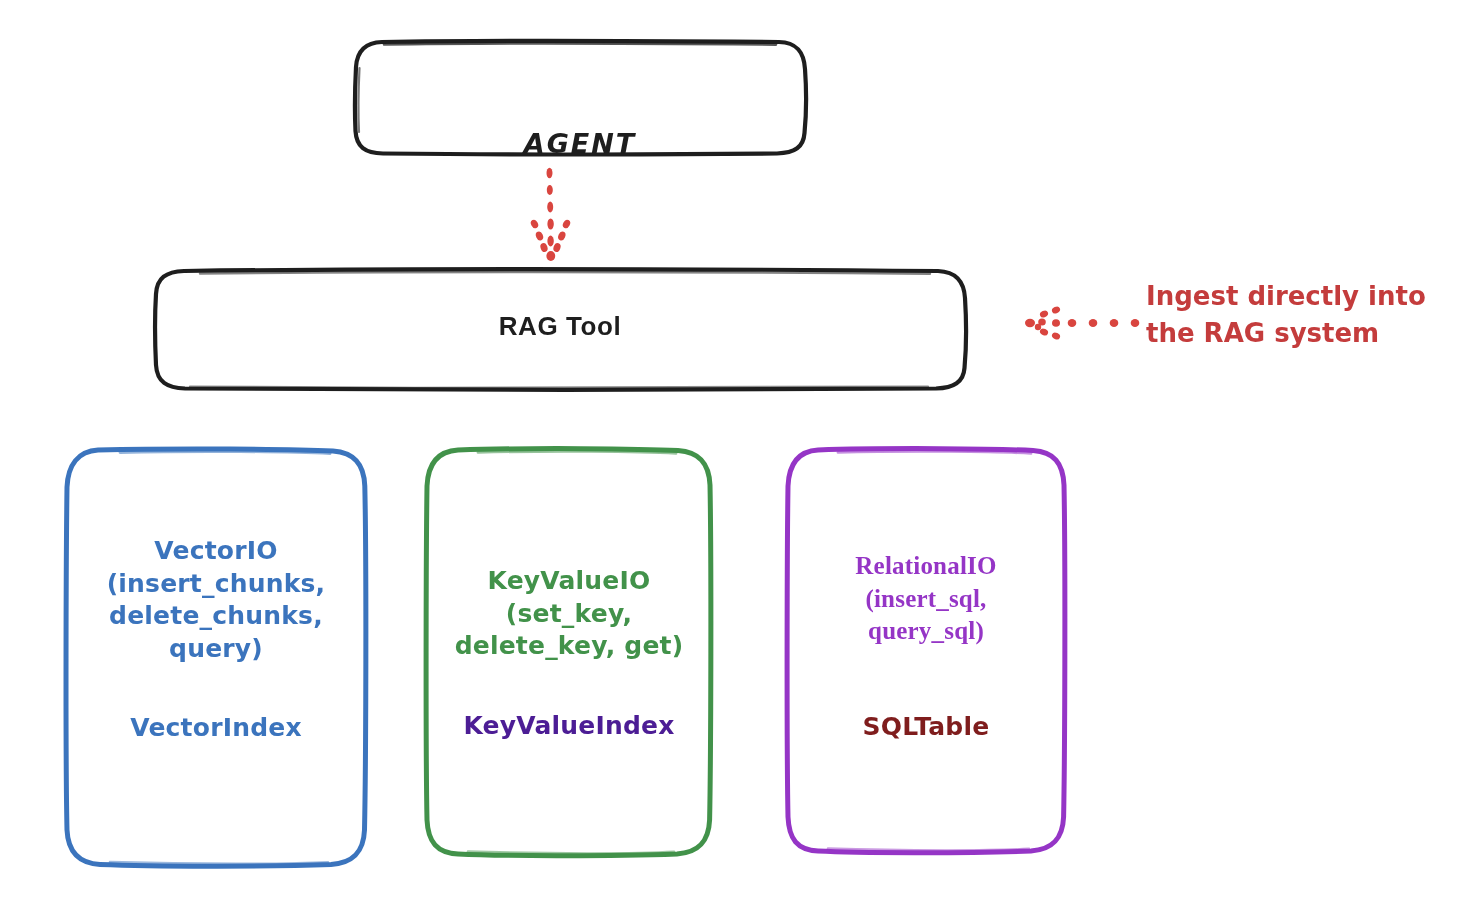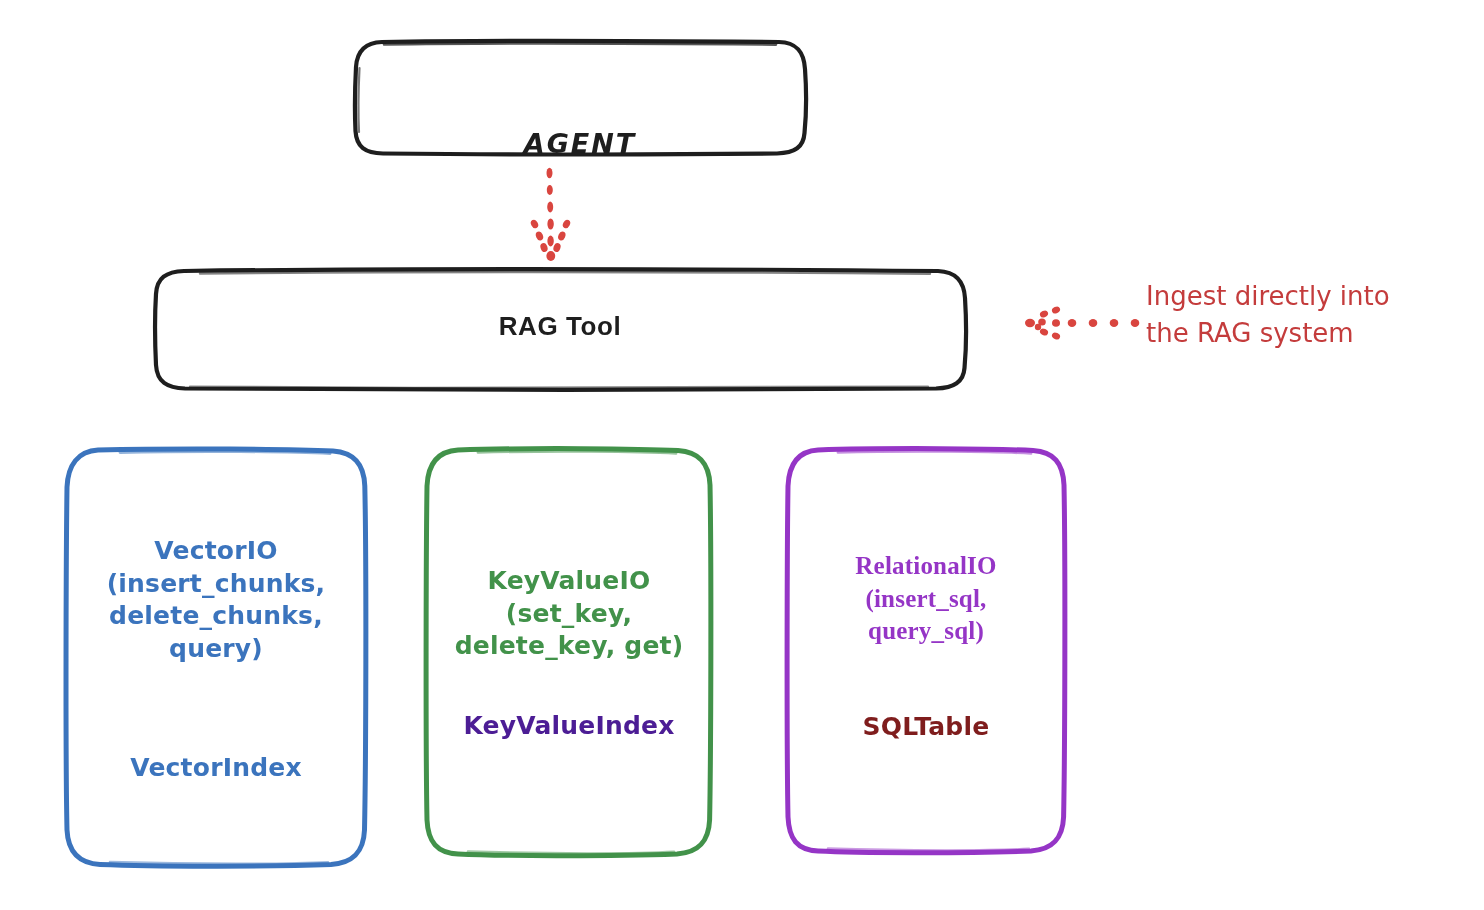--- a/index.html
+++ b/index.html
@@ -56,36 +56,36 @@
     font-size: 25px;
     font-weight: 600;
     letter-spacing: 0.2px;
   }
   .col-index {
     font-size: 25px;
     font-weight: 600;
     letter-spacing: 0.2px;
   }
   #vector-title  { left: 66px;  top: 535px; width: 300px; color: #3b74bd; }
-  #vector-index  { left: 66px;  top: 712px; width: 300px; color: #3b74bd; margin-top: 40px; }
+  #vector-index  { left: 66px;  top: 712px; width: 300px; color: #3b74bd; }
   #kv-title      { left: 428px; top: 565px; width: 282px; color: #42924a; }
   #kv-index      { left: 428px; top: 710px; width: 282px; color: #4c1d95; }
   #rel-title     { left: 788px; top: 550px; width: 276px; color: #9535c6; font-family: Liberation Serif, serif; }
   #rel-index     { left: 788px; top: 711px; width: 276px; color: #7f1d1d; }
 
   
   #annotation {
     position: absolute;
     left: 1146px;
     top: 278px;
     width: 330px;
     text-align: left;
     font-family: "DejaVu Sans", sans-serif;
     font-size: 26px;
-    font-weight: 400;
+    font-weight: 700;
     line-height: 1.42;
     white-space: pre-line;
     color: #c43c3c;
     user-select: none;
   }
 </style>
 </head>
 <body>
 
 <svg id="canvas" viewBox="0 0 1484 910">

